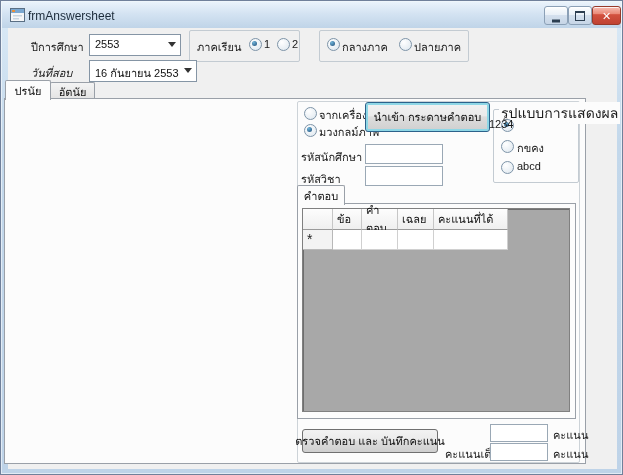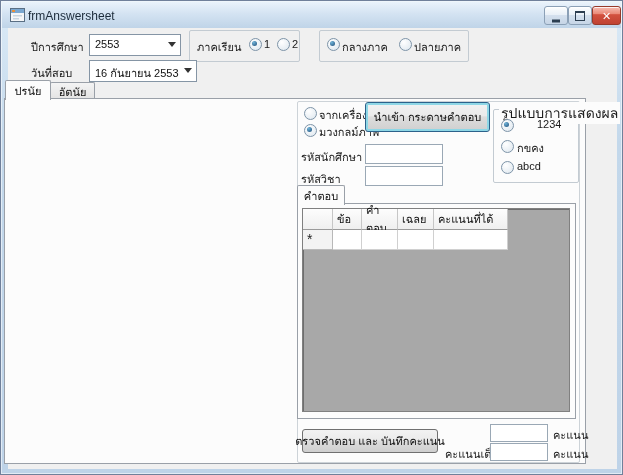--- a/index.html
+++ b/index.html
@@ -96,21 +96,21 @@
     <span class="lbl" style="left:263px;top:37px;">1</span>
     <span class="radio" style="left:276px;top:37px;"></span>
     <span class="lbl" style="left:291px;top:37px;">2</span>
 
     <div class="groupbox" style="left:318px;top:29px;width:148px;height:30px;"></div>
     <span class="radio sel" style="left:326px;top:37px;"></span>
     <span class="lbl" style="left:341px;top:37px;">กลางภาค</span>
     <span class="radio" style="left:398px;top:37px;"></span>
     <span class="lbl" style="left:413px;top:37px;">ปลายภาค</span>
 
-    <span class="lbl" style="left:30px;top:63px;">วันที่สอบ</span>
+    <span class="lbl" style="left:30px;top:63px;font-style:italic;">วันที่สอบ</span>
     <div class="combo" style="left:88px;top:59px;width:106px;height:20px;">
       <span class="cv">16  กันยายน   2553</span>
       <span class="arr"></span>
     </div>
 
     <div class="tabpage" style="left:3px;top:97px;width:580px;height:364px;"></div>
     <div class="tab sel" style="left:4px;top:79px;width:44px;height:19px;">
       <span>ปรนัย</span>
     </div>
     <div class="tab" style="left:49px;top:81px;width:43px;height:17px;">
@@ -881,21 +881,21 @@
     <span class="radio sel" style="left:303px;top:123px;z-index:3;"></span>
     <span class="lbl" style="left:318px;top:122px;z-index:3;">มวงกลม์ภาพ</span>
 
     <div class="pushbtn focused" style="left:364px;top:101px;width:123px;height:28px;z-index:3;">
       <span>นำเข้า กระดาษคำตอบ</span>
     </div>
 
     <div class="groupbox" style="left:492px;top:108px;width:84px;height:72px;z-index:3;background:#fcfcfc;"></div>
     <span class="lbl" style="left:498px;top:101px;z-index:4;background:#fcfcfc;padding:0 2px;font-size:14px;">รูปแบบการแสดงผล</span>
     <span class="radio sel" style="left:500px;top:118px;z-index:4;"></span>
-    <span class="lbl" style="left:536px;top:117px;z-index:4;">1234</span>
+    <span class="lbl" style="left:488px;top:117px;z-index:4;">1234</span>
     <span class="radio" style="left:500px;top:139px;z-index:4;"></span>
     <span class="lbl" style="left:516px;top:138px;z-index:4;font-family:Liberation Mono, monospace;">กขคง</span>
     <span class="radio" style="left:500px;top:160px;z-index:4;"></span>
     <span class="lbl" style="left:516px;top:159px;z-index:4;">abcd</span>
 
     <span class="lbl" style="left:300px;top:147px;z-index:3;">รหัสนักศึกษา</span>
     <div class="textbox" style="left:364px;top:143px;width:76px;height:18px;z-index:3;"></div>
     <span class="lbl" style="left:300px;top:169px;z-index:3;">รหัสวิชา</span>
     <div class="textbox" style="left:364px;top:165px;width:76px;height:18px;z-index:3;"></div>
 

